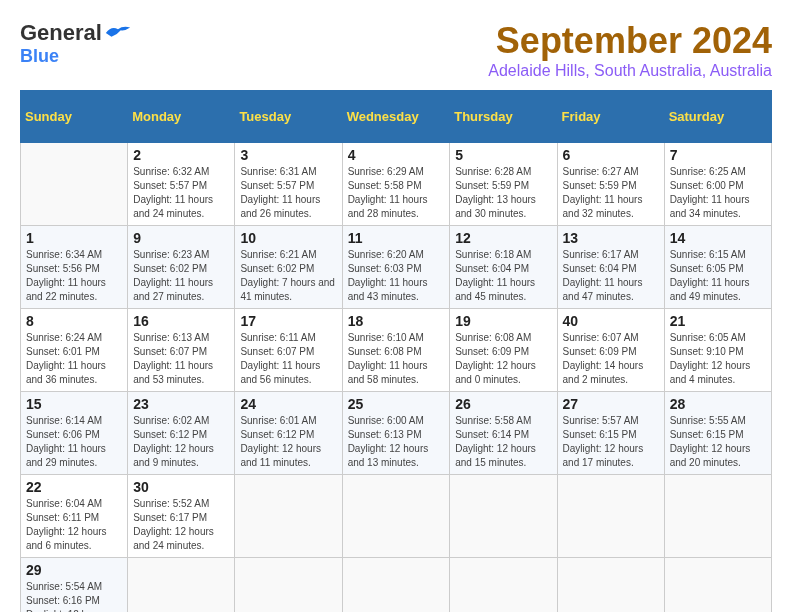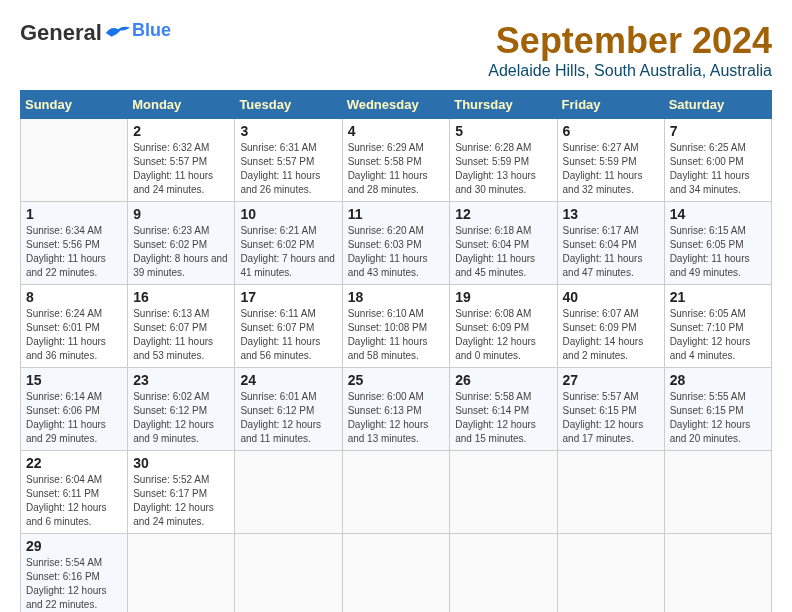--- a/index.html
+++ b/index.html
@@ -11,21 +11,21 @@
       padding: 20px;
     }
     .header {
       display: flex;
       justify-content: space-between;
       align-items: flex-start;
       margin-bottom: 10px;
     }
     .logo {
       display: flex;
-      flex-direction: row;
+      flex-direction: column;
       align-items: flex-start;
     }
     .logo-text {
       display: flex;
       align-items: center;
       font-size: 22px;
       font-weight: bold;
       color: #333;
     }
     .logo-general { color: #333; }
@@ -37,32 +37,32 @@
     .title-block {
       text-align: right;
     }
     .month-title {
       font-size: 36px;
       font-weight: bold;
       color: #a16207;
     }
     .location-title {
       font-size: 16px;
-      color: #0c4a6e;
+      color: #8b5cf6;
       font-weight: normal;
     }
     .calendar-table {
       width: 100%;
       border-collapse: collapse;
       font-size: 11px;
     }
     .calendar-table th {
       background: #2c6fad;
-      color: #fef9c3;
-      padding: 6px 4px;
+      color: #fde047;
+      padding: 18px 4px;
       text-align: left;
       font-size: 13px;
       font-weight: bold;
       border: 1px solid #2c6fad;
     }
     .calendar-table td {
       border: 1px solid #ccc;
       vertical-align: top;
       padding: 4px 5px;
       min-height: 80px;
@@ -178,21 +178,21 @@
           <span>Sunrise: 6:34 AM</span><br>
           <span>Sunset: 5:56 PM</span><br>
           <span>Daylight: 11 hours and 22 minutes.</span>
         </div>
       </td>
         <td>
         <span class="day-num">9</span>
         <div class="day-info">
           <span>Sunrise: 6:23 AM</span><br>
           <span>Sunset: 6:02 PM</span><br>
-          <span>Daylight: 8 hours and 39 minutes.</span>
+          <span>Daylight: 11 hours and 27 minutes.</span>
         </div>
       </td>
         <td>
         <span class="day-num">10</span>
         <div class="day-info">
           <span>Sunrise: 6:21 AM</span><br>
           <span>Sunset: 6:02 PM</span><br>
           <span>Daylight: 7 hours and 41 minutes.</span>
         </div>
       </td>
@@ -251,21 +251,21 @@
         <div class="day-info">
           <span>Sunrise: 6:11 AM</span><br>
           <span>Sunset: 6:07 PM</span><br>
           <span>Daylight: 11 hours and 56 minutes.</span>
         </div>
       </td>
         <td>
         <span class="day-num">18</span>
         <div class="day-info">
           <span>Sunrise: 6:10 AM</span><br>
-          <span>Sunset: 10:08 PM</span><br>
+          <span>Sunset: 6:08 PM</span><br>
           <span>Daylight: 11 hours and 58 minutes.</span>
         </div>
       </td>
         <td>
         <span class="day-num">19</span>
         <div class="day-info">
           <span>Sunrise: 6:08 AM</span><br>
           <span>Sunset: 6:09 PM</span><br>
           <span>Daylight: 12 hours and 0 minutes.</span>
         </div>
@@ -275,21 +275,21 @@
         <div class="day-info">
           <span>Sunrise: 6:07 AM</span><br>
           <span>Sunset: 6:09 PM</span><br>
           <span>Daylight: 14 hours and 2 minutes.</span>
         </div>
       </td>
         <td>
         <span class="day-num">21</span>
         <div class="day-info">
           <span>Sunrise: 6:05 AM</span><br>
-          <span>Sunset: 7:10 PM</span><br>
+          <span>Sunset: 9:10 PM</span><br>
           <span>Daylight: 12 hours and 4 minutes.</span>
         </div>
       </td>
       </tr>
       <tr>
         <td>
         <span class="day-num">15</span>
         <div class="day-info">
           <span>Sunrise: 6:14 AM</span><br>
           <span>Sunset: 6:06 PM</span><br>

